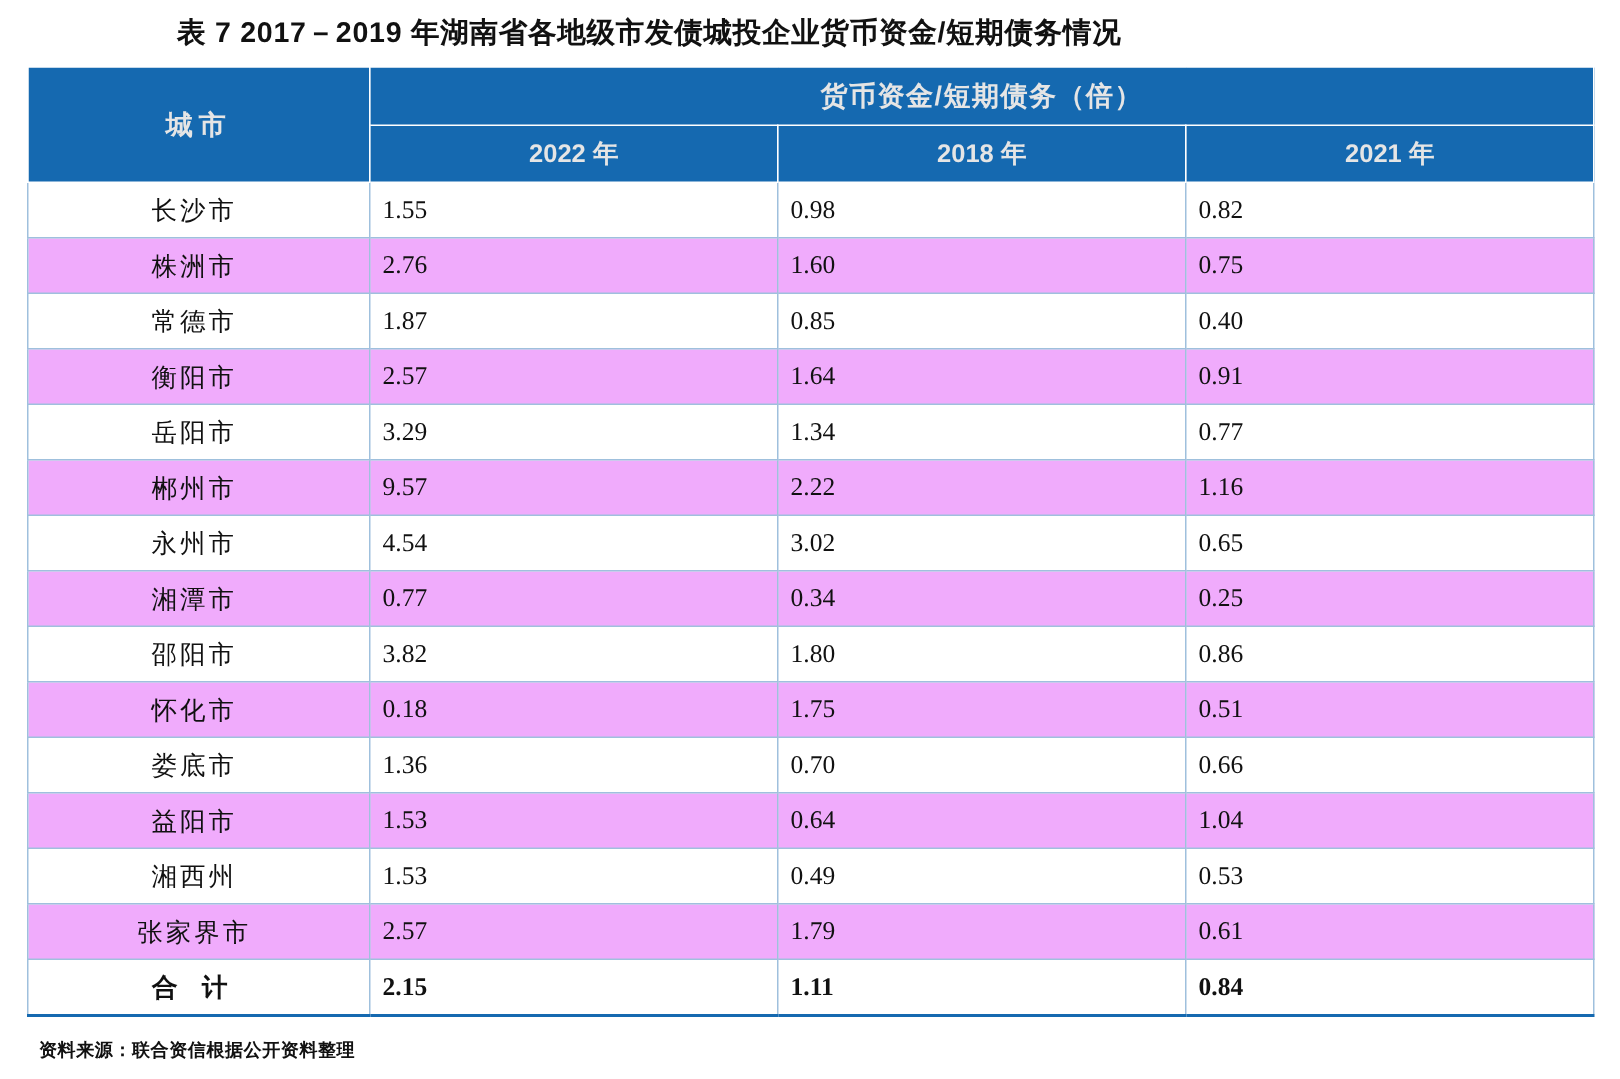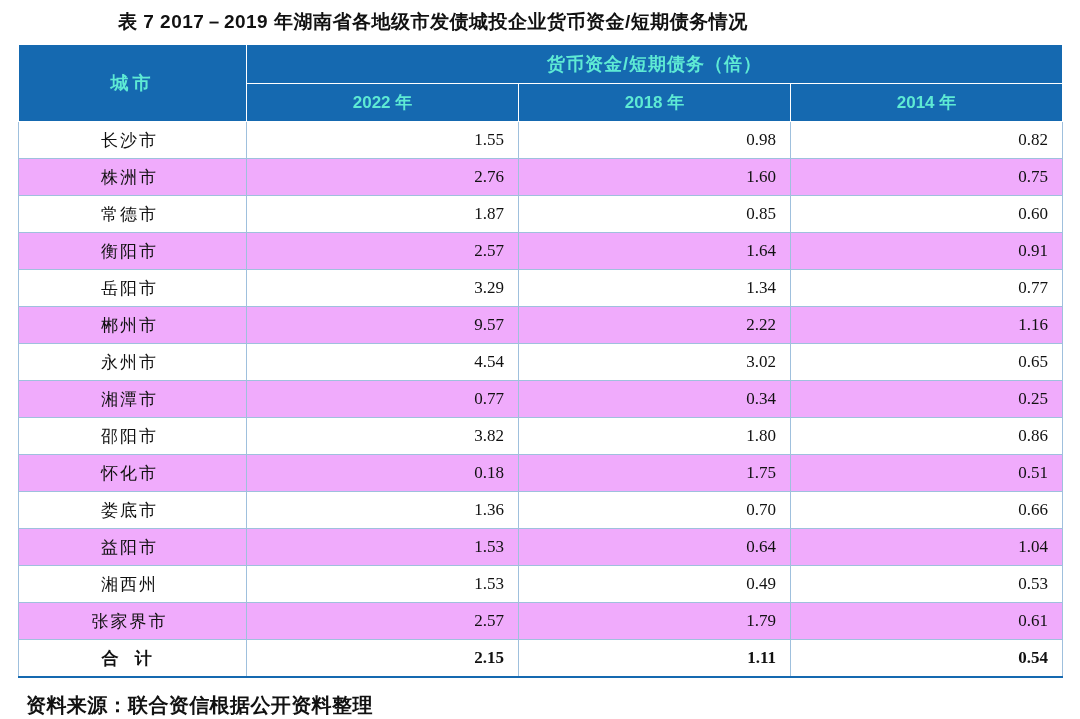--- a/index.html
+++ b/index.html
@@ -32,21 +32,21 @@
   table.data {
     width: 1044px;
     border-collapse: collapse;
     table-layout: fixed;
     font-size: 17px;
   }
   table.data col.c-city   { width: 228px; }
   table.data col.c-year   { width: 272px; }
   thead th {
     background: #1569b0;
-    color: #5eead4;
+    color: #e5e5e5;
     font-family: "Liberation Sans", "DejaVu Sans", sans-serif;
     font-weight: bold;
     text-align: center;
     border: 1px solid #ffffff;
     padding: 7px 4px;
     font-size: 17px;
   }
   thead th.city-head {
     font-size: 18px;
     letter-spacing: 4px;
@@ -64,35 +64,35 @@
     height: 24px;
   }
   tbody tr td:first-child {
     border-left: 1px solid #9fc0dd;
   }
   tbody td.city {
     text-align: center;
     letter-spacing: 2px;
   }
   tbody td.num {
-    text-align: right;
+    text-align: left;
   }
   tbody tr.alt td {
     background: #f0abfc;
   }
   tbody tr.total td {
     font-weight: bold;
     border-bottom: 2px solid #1569b0;
   }
   tbody tr.total td.city {
     letter-spacing: 6px;
   }
   .source {
     font-family: "Liberation Sans", "DejaVu Sans", sans-serif;
-    font-size: 20px;
+    font-size: 12px;
     font-weight: bold;
     padding: 14px 0 0 8px;
     letter-spacing: 0.4px;
   }
 </style>
 </head>
 <body>
 
 <div class="page">
 
@@ -106,41 +106,41 @@
       <col class="c-year">
     </colgroup>
     <thead>
       <tr>
         <th class="city-head" rowspan="2">城市</th>
         <th class="group-head" colspan="3">货币资金/短期债务（倍）</th>
       </tr>
       <tr>
         <th>2022 年</th>
         <th>2018 年</th>
-        <th>2014 年</th>
+        <th>2021 年</th>
       </tr>
     </thead>
     <tbody>
       <tr>
         <td class="city">长沙市</td>
         <td class="num">1.55</td>
         <td class="num">0.98</td>
         <td class="num">0.82</td>
       </tr>
       <tr class="alt">
         <td class="city">株洲市</td>
         <td class="num">2.76</td>
         <td class="num">1.60</td>
         <td class="num">0.75</td>
       </tr>
       <tr>
         <td class="city">常德市</td>
         <td class="num">1.87</td>
         <td class="num">0.85</td>
-        <td class="num">0.60</td>
+        <td class="num">0.40</td>
       </tr>
       <tr class="alt">
         <td class="city">衡阳市</td>
         <td class="num">2.57</td>
         <td class="num">1.64</td>
         <td class="num">0.91</td>
       </tr>
       <tr>
         <td class="city">岳阳市</td>
         <td class="num">3.29</td>
@@ -198,20 +198,20 @@
       <tr class="alt">
         <td class="city">张家界市</td>
         <td class="num">2.57</td>
         <td class="num">1.79</td>
         <td class="num">0.61</td>
       </tr>
       <tr class="total">
         <td class="city">合  计</td>
         <td class="num">2.15</td>
         <td class="num">1.11</td>
-        <td class="num">0.54</td>
+        <td class="num">0.84</td>
       </tr>
     </tbody>
   </table>
 
   <div class="source">资料来源：联合资信根据公开资料整理</div>
 
 </div>
 
 </body></html>

